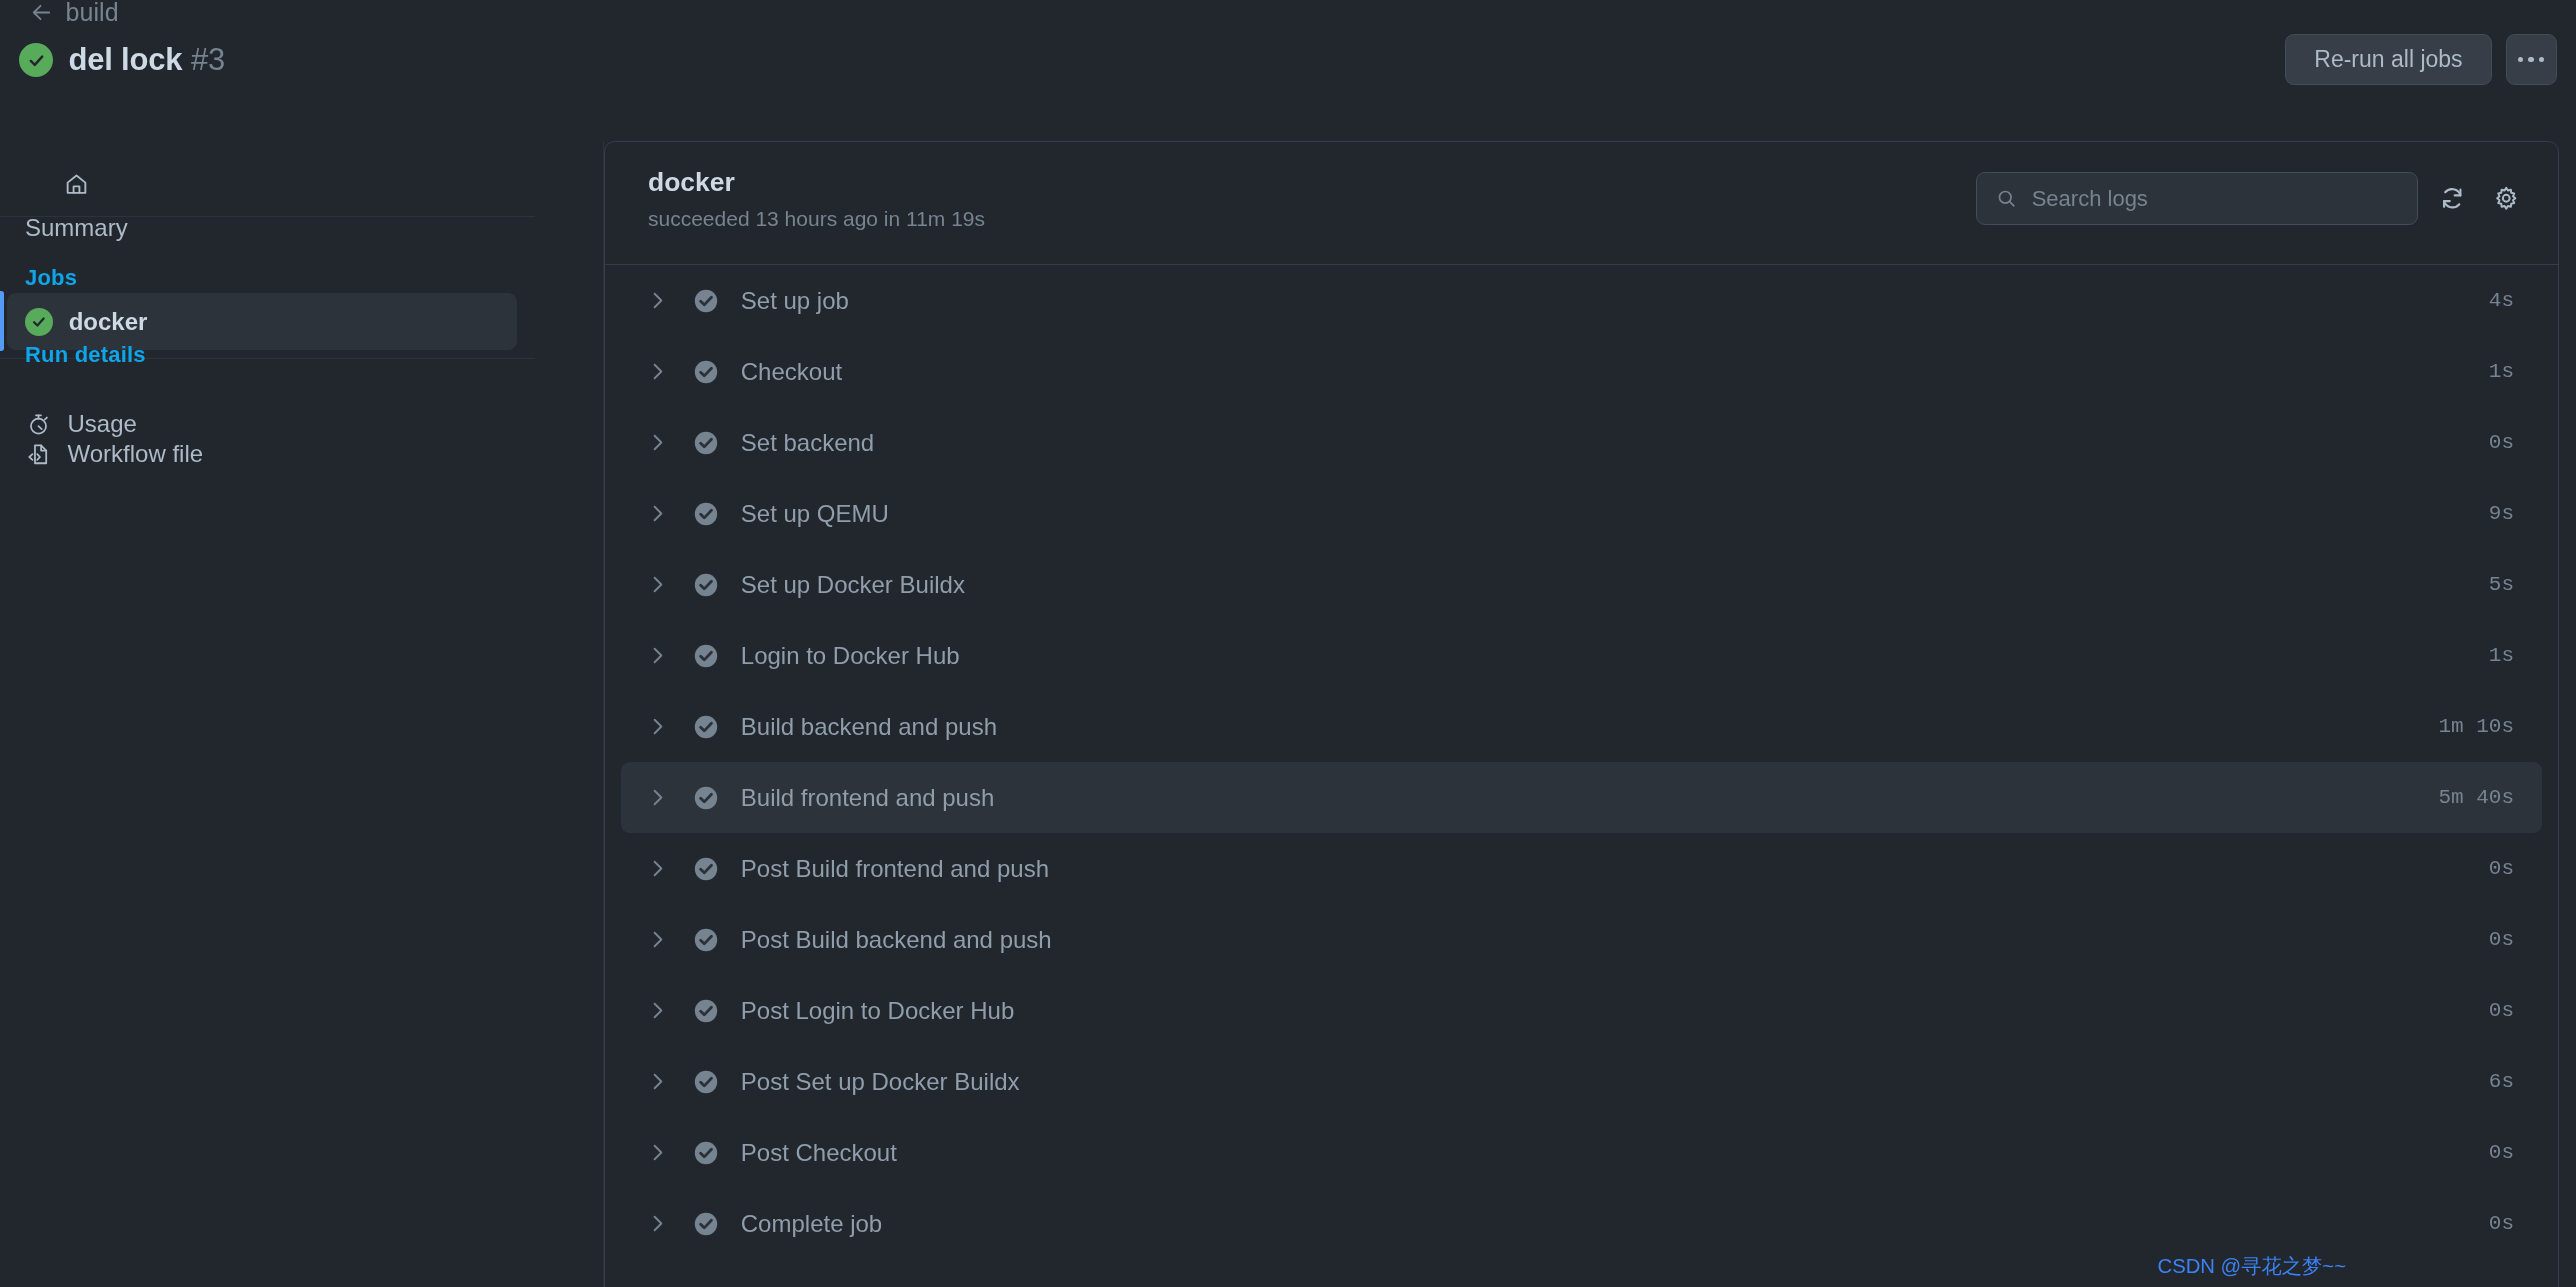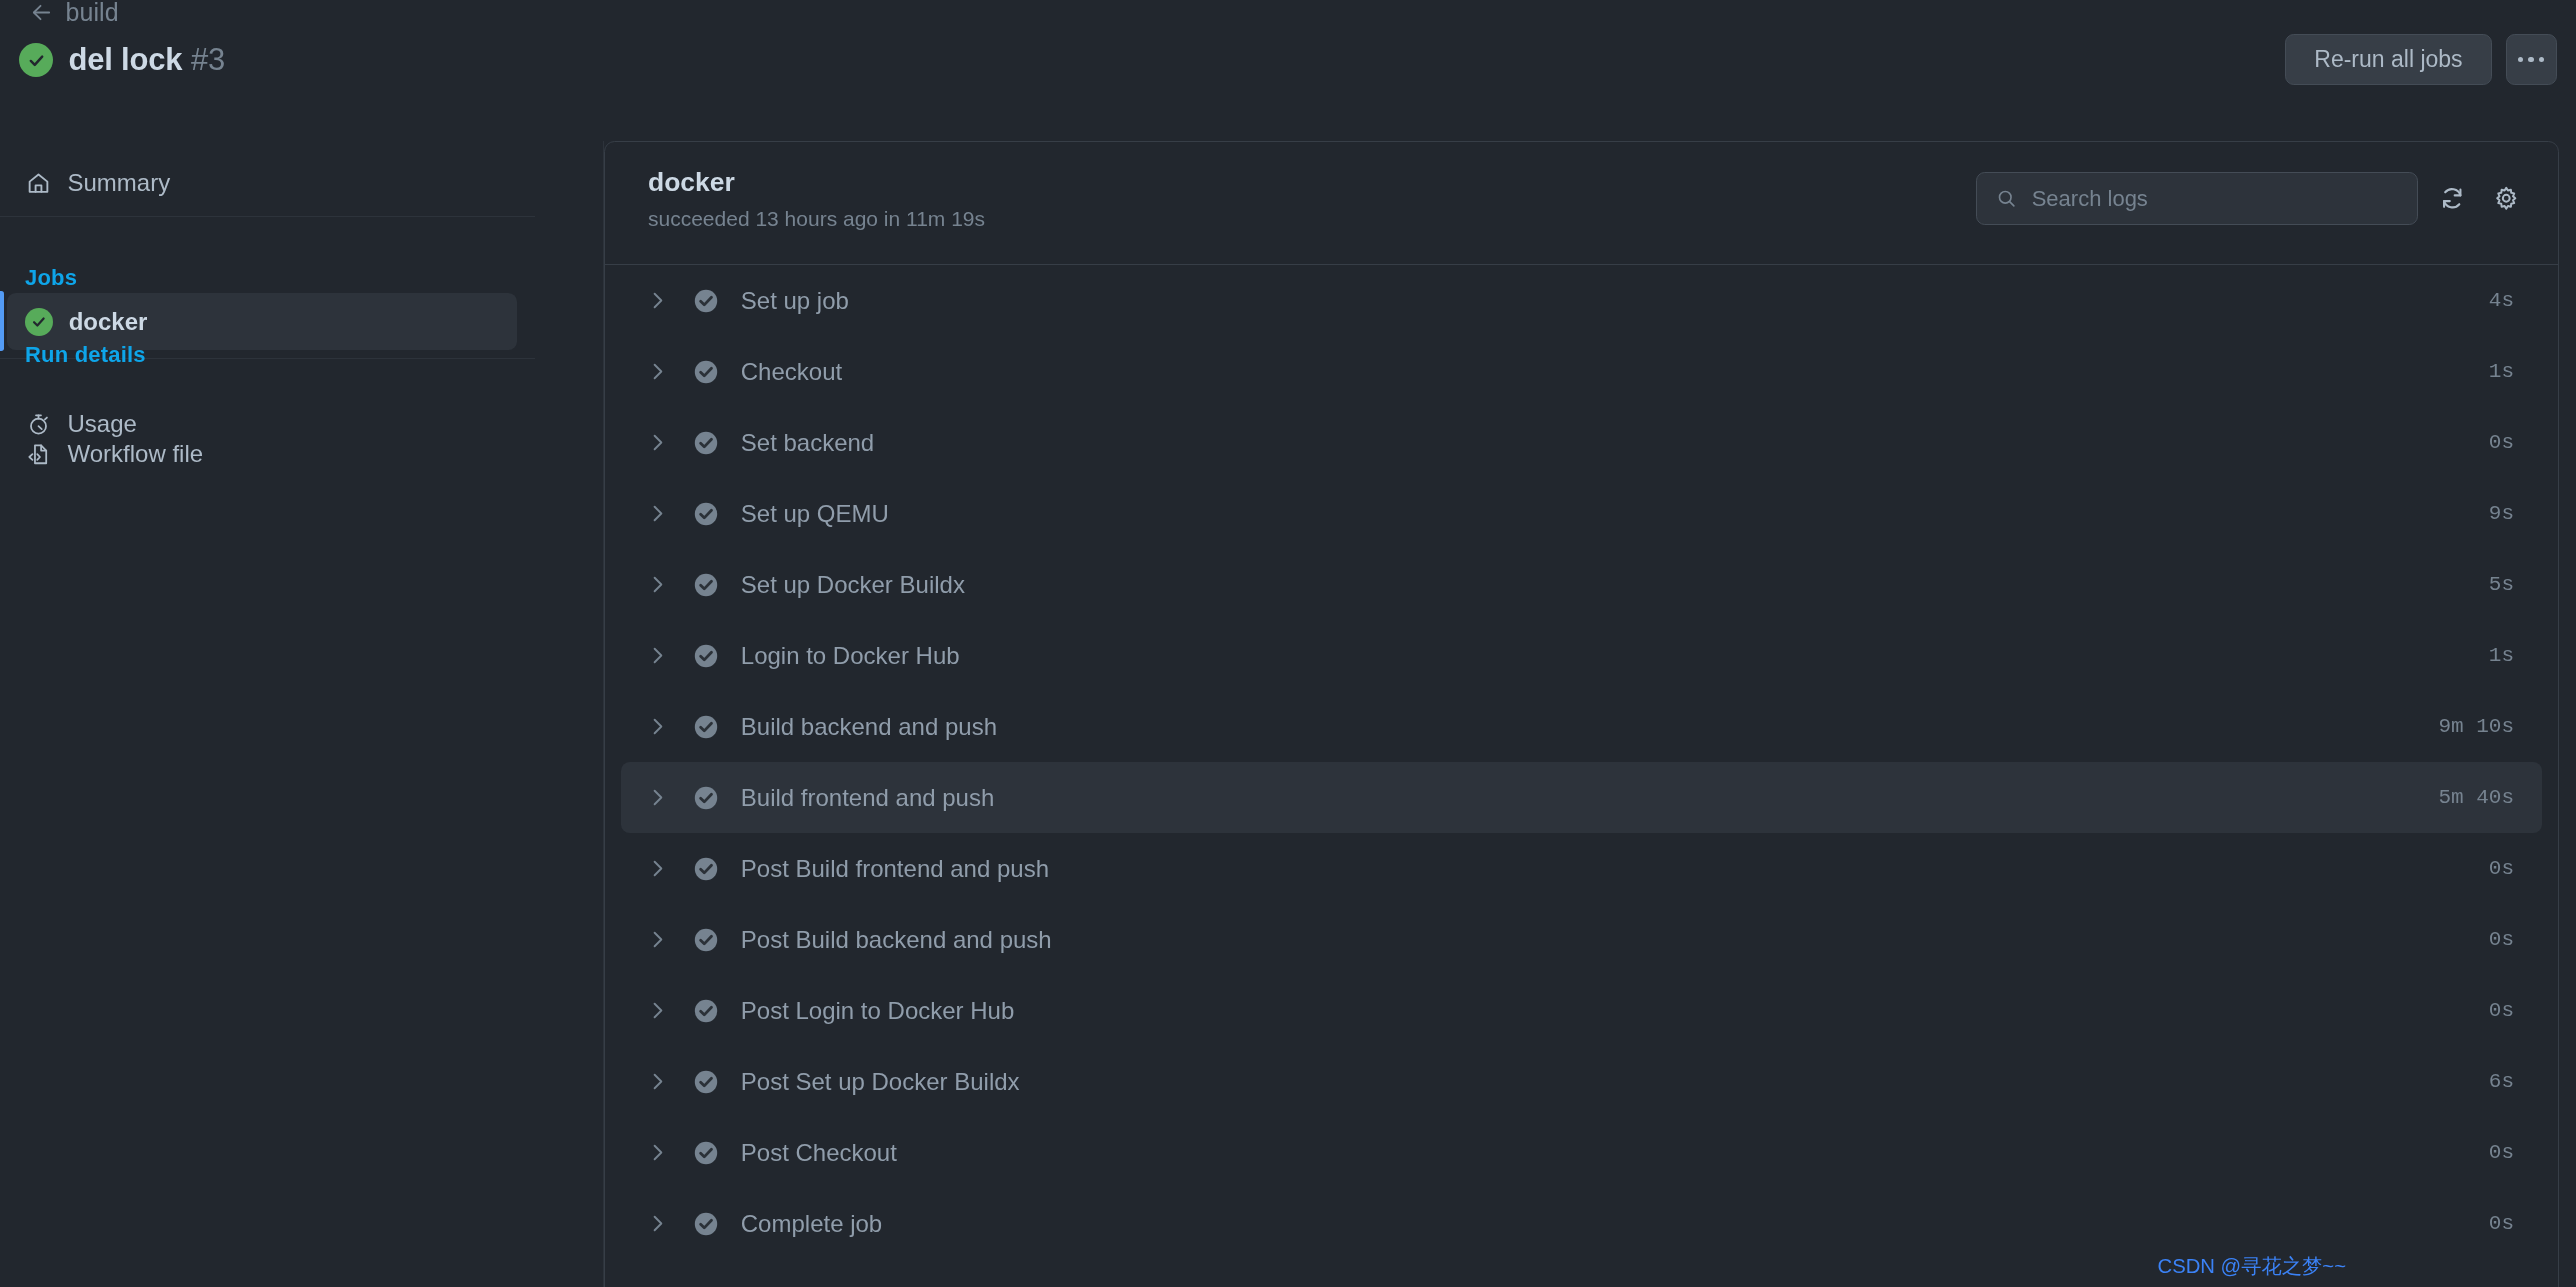--- a/index.html
+++ b/index.html
@@ -144,21 +144,21 @@
     display: flex; align-items: center; justify-content: center;
     flex: none;
   }
   .nav-icon svg { display: block; }
   .nav-label {
     font-size: 24px;
     color: #adbac7;
     white-space: nowrap;
   }
 
-  .item-summary { position: absolute; left: 0; top: 17px; }
+  .item-summary { position: absolute; left: 0; top: 30px; flex-direction: column; }
 
   .divider {
     position: absolute;
     left: 0;
     width: 535px;
     height: 0.9px;
     background: #2d333b;
   }
   .div-1 { top: 75px; }
   .div-2 { top: 217px; }
@@ -574,21 +574,21 @@
               <polyline points="9,5 16,12 9,19"></polyline>
             </svg>
           </span>
           <span class="step-check">
             <svg width="28" height="28" viewBox="0 0 24 24">
               <circle cx="12" cy="12" r="9.6" fill="#768390"></circle>
               <polyline points="7.4,12.2 10.5,15.3 16.7,8.8" fill="none" stroke="#2b3138" stroke-width="2.4" stroke-linecap="round" stroke-linejoin="round"></polyline>
             </svg>
           </span>
           <span class="step-label">Build backend and push</span>
-          <span class="step-duration">9m 10s</span>
+          <span class="step-duration">1m 10s</span>
         </div>
         <div class="step-row hovered">
           <span class="step-chevron">
             <svg width="23" height="23" viewBox="0 0 24 24" fill="none" stroke="#768390" stroke-width="2" stroke-linecap="round" stroke-linejoin="round">
               <polyline points="9,5 16,12 9,19"></polyline>
             </svg>
           </span>
           <span class="step-check">
             <svg width="28" height="28" viewBox="0 0 24 24">
               <circle cx="12" cy="12" r="9.6" fill="#768390"></circle>

